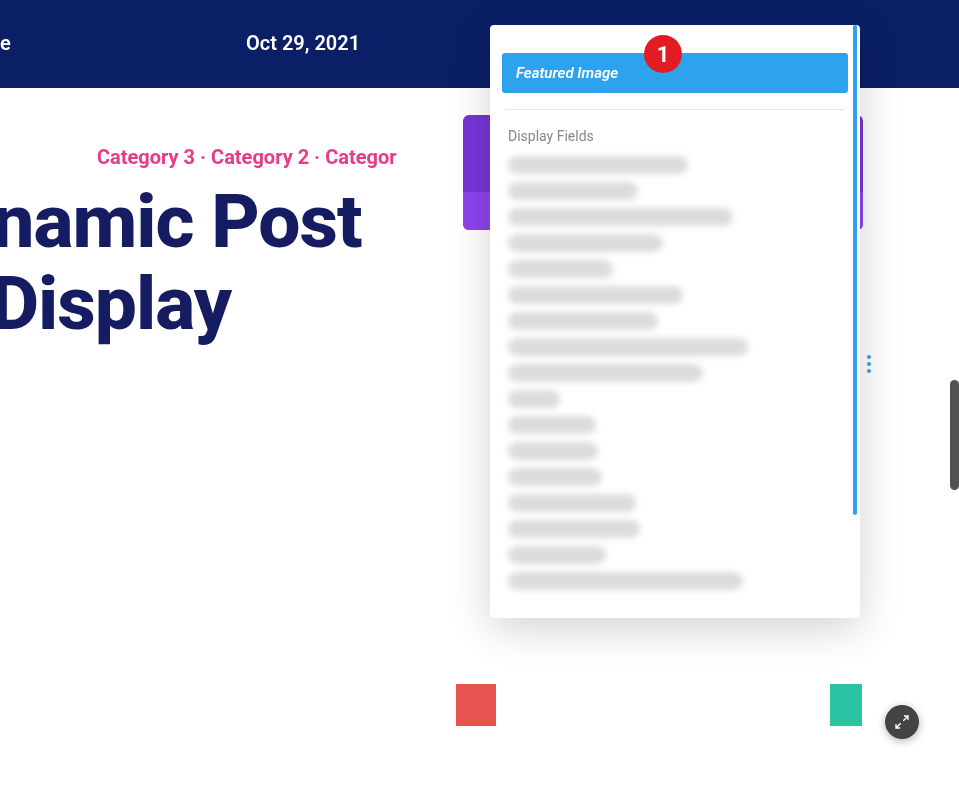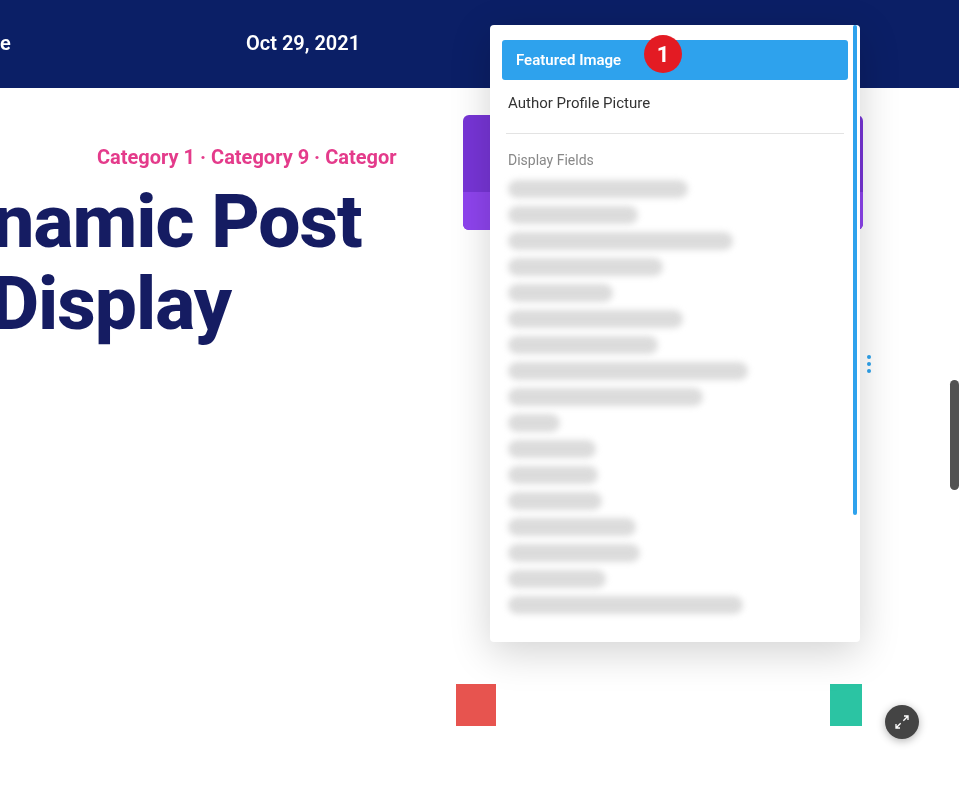--- a/index.html
+++ b/index.html
@@ -110,23 +110,24 @@
     .dropdown-item {
       padding: 11px 18px;
       font-size: 15px;
       color: #333;
       cursor: pointer;
     }
     .dropdown-item.selected {
       background: #2ea2ed;
       color: #fff;
       font-weight: 600;
-      margin: 3px 12px;
+      margin: 16px 12px;
       border-radius: 3px;
       padding: 11px 14px;
+      font-style: italic;
     }
     .dropdown-divider {
       height: 1px;
       background: #e3e3e3;
       margin: 10px 16px;
     }
     .dropdown-section-label {
       padding: 8px 18px 4px 18px;
       font-size: 14px;
       color: #888;
@@ -237,33 +238,32 @@
   <div class="purple-panel-inner"></div>
 </div>
 <div class="more-dots-panel">
   <div class="dots-vertical">
       <span></span>
       <span></span>
       <span></span>
     </div>
 </div>
 
-<div class="categories">Category 1 · Category 9 · Categor</div>
+<div class="categories">Category 3 · Category 2 · Categor</div>
 <div class="title">ynamic Post</div>
 <div class="title-line2">ill Display</div>
 
 <div class="blue-thumb">
   <span></span>
     <span></span>
     <span></span>
 </div>
 
 <div class="dropdown">
   <div class="dropdown-item selected">Featured Image</div>
-  <div class="dropdown-item">Author Profile Picture</div>
   <div class="dropdown-divider"></div>
   <div class="dropdown-section-label">Display Fields</div>
   <div class="blurred-item bw-120"></div>
   <div class="blurred-item bw-100"></div>
   <div class="blurred-item bw-200"></div>
   <div class="blurred-item bw-160"></div>
   <div class="blurred-item bw-90"></div>
   <div class="blurred-item bw-170"></div>
   <div class="blurred-item bw-140"></div>
   <div class="blurred-item bw-230"></div>

